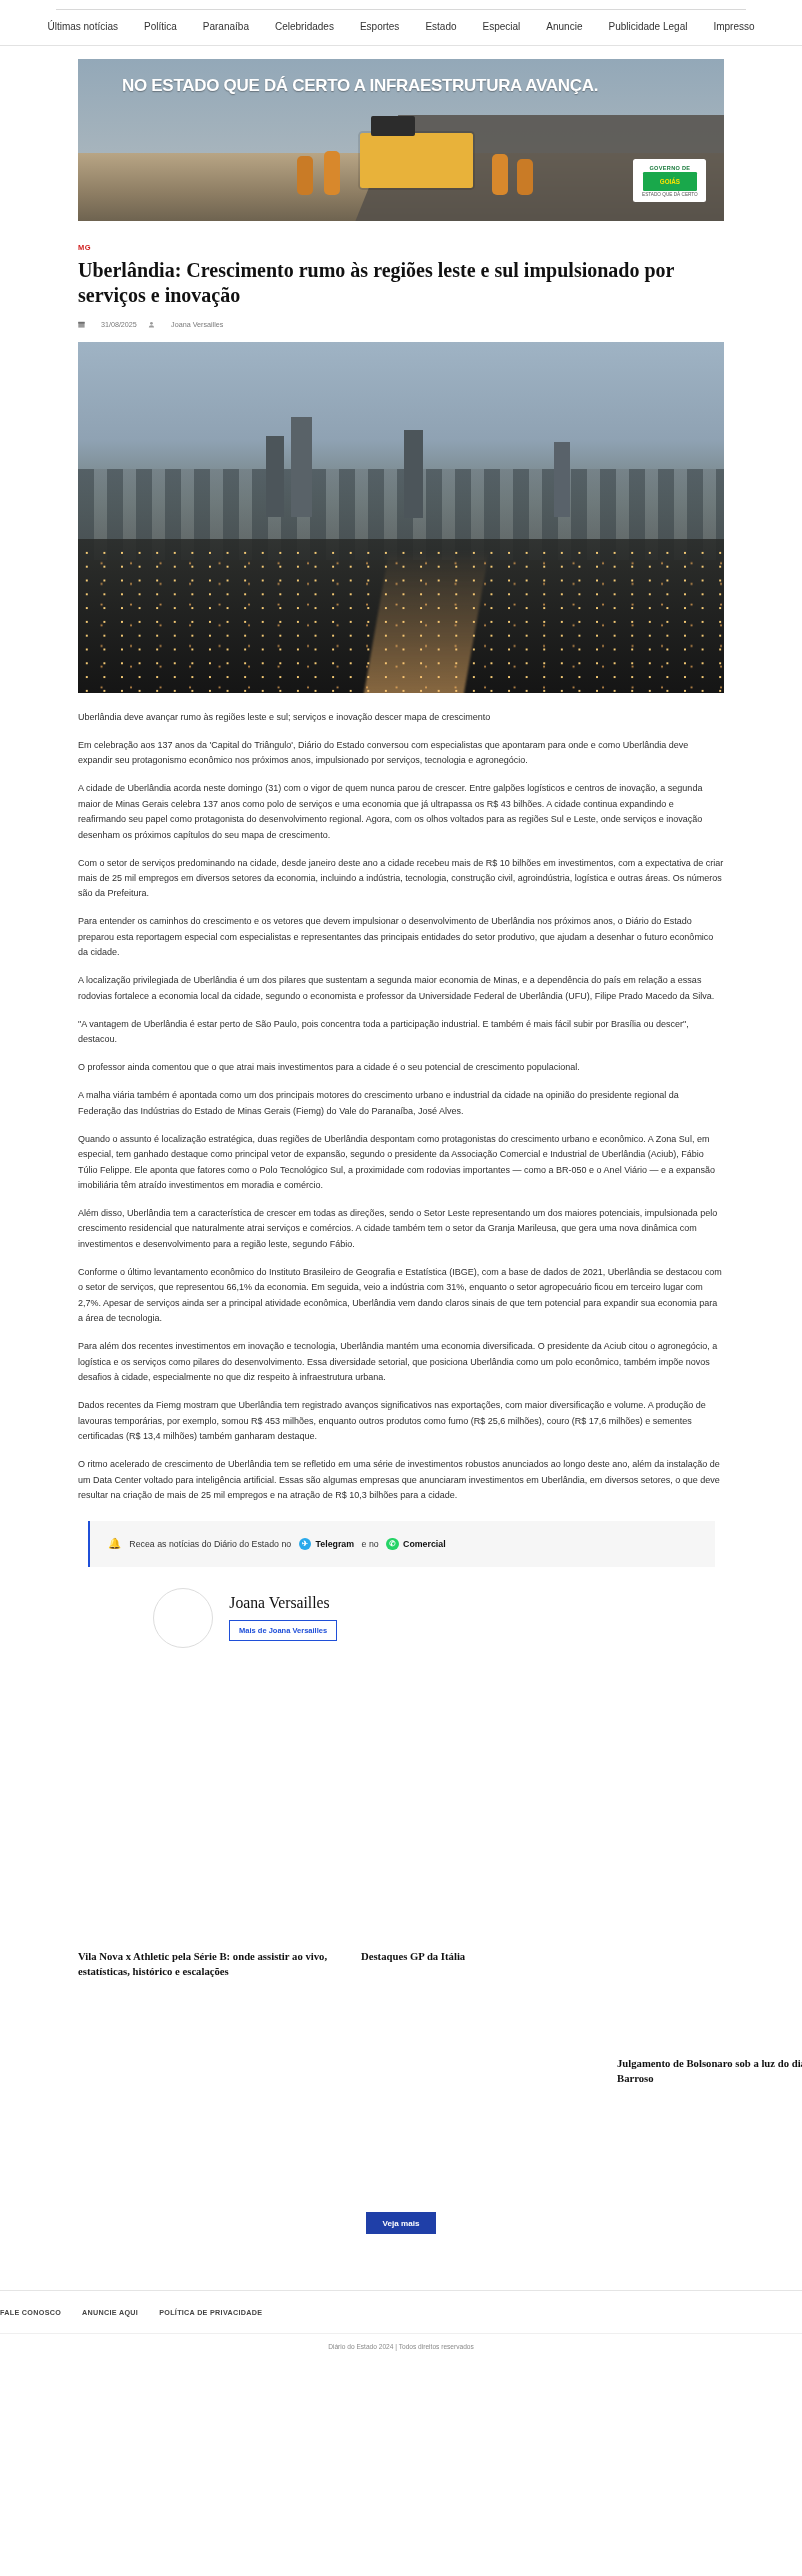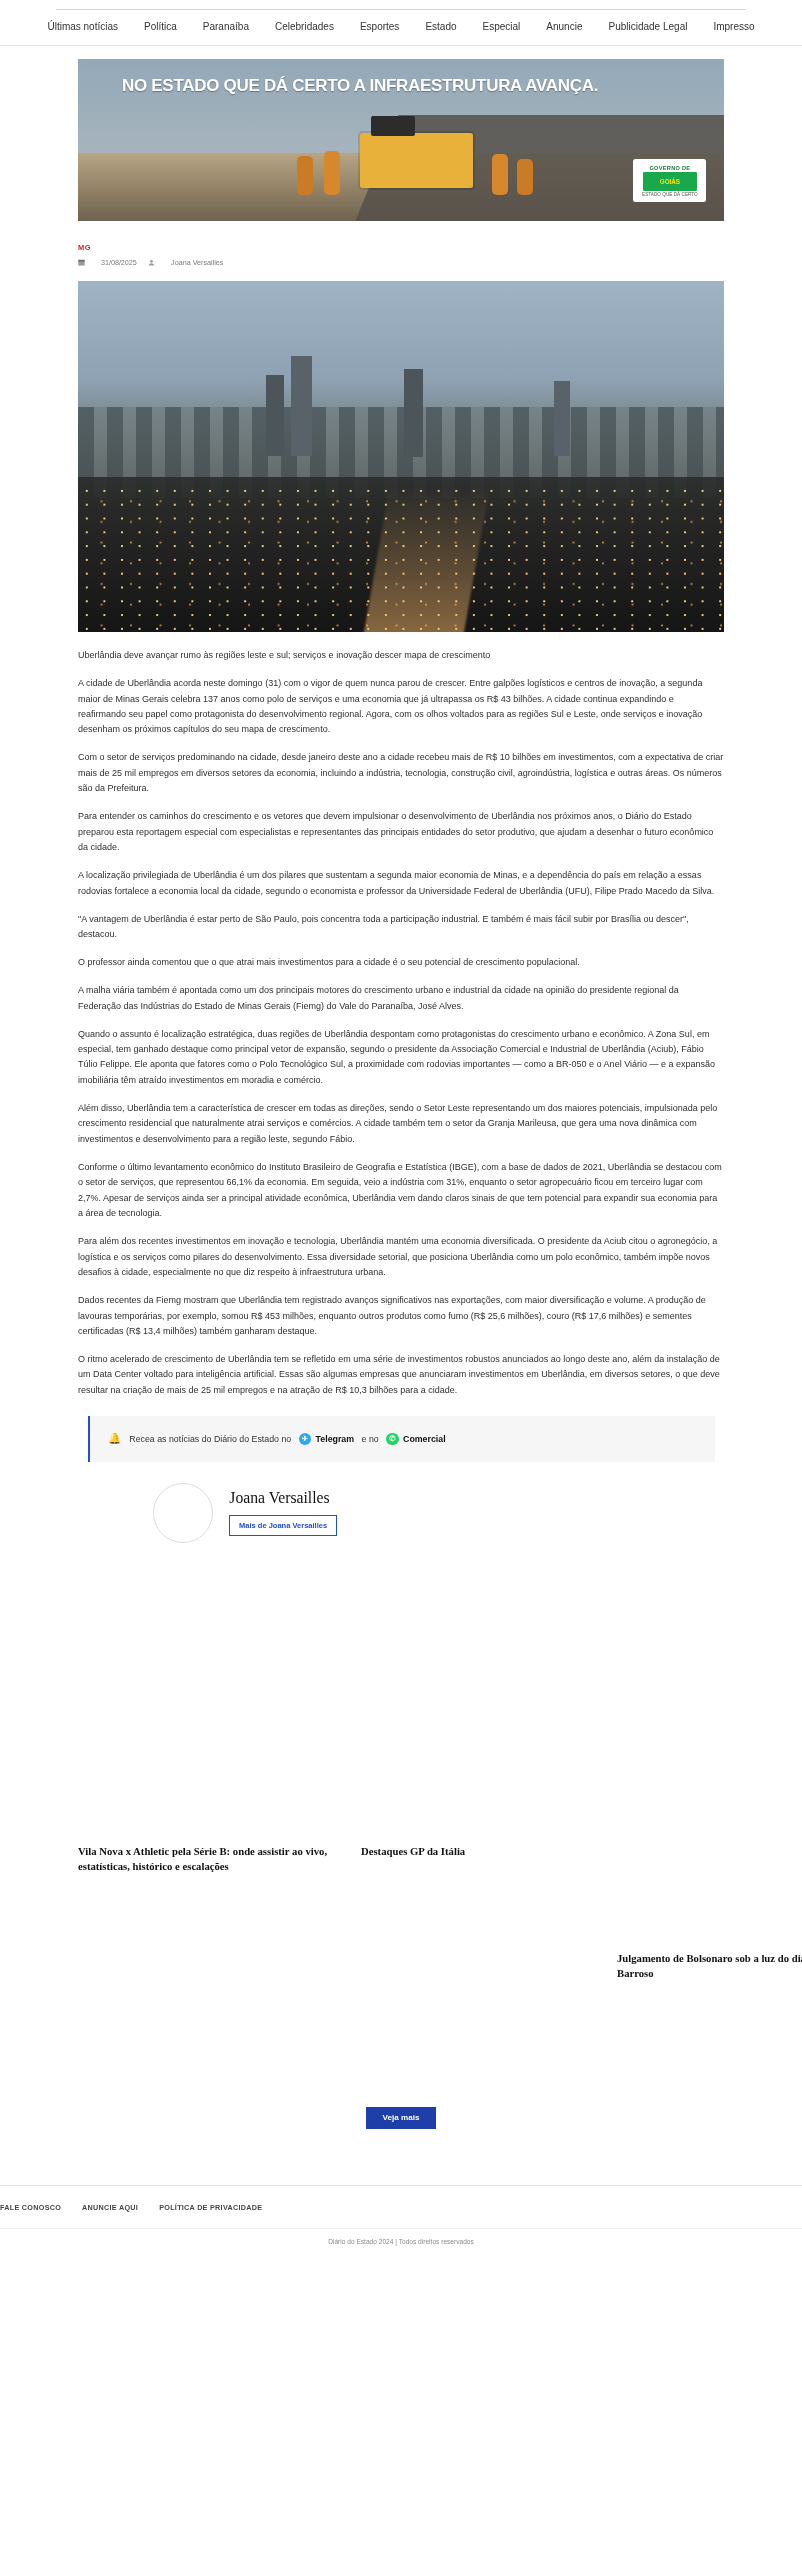--- a/index.html
+++ b/index.html
@@ -363,20 +363,21 @@
         </div>
         <div class="bl-sub">ESTADO QUE DÁ CERTO</div>
       </div>
     </div>
   </div>
 
   <article class="article">
 
     <div class="kicker">MG</div>
 
+    <h1 class="headline">Uberlândia: Crescimento rumo às regiões leste e sul impulsionado por serviços e inovação</h1>
 
     <div class="meta">
       <span class="mi">
         <span>
           <svg width="6.9" height="6.9" viewBox="0 0 12 12">
               <rect x="0.5" y="1.5" width="11" height="10" fill="#9a9a9a"></rect>
               <rect x="0.5" y="1.5" width="11" height="3" fill="#6f6f6f"></rect>
             </svg>
         </span>
         <span>31/08/2025</span>
@@ -398,20 +399,21 @@
       <div class="tower t2"></div>
       <div class="tower t3"></div>
       <div class="tower t4"></div>
       <div class="city"></div>
       <div class="lights"></div>
       <div class="avenue"></div>
     </div>
 
     <div class="body-text">
       <p class="lede">Uberlândia deve avançar rumo às regiões leste e sul; serviços e inovação descer mapa de crescimento</p>
+      <p>Em celebração aos 137 anos da 'Capital do Triângulo', Diário do Estado conversou com especialistas que apontaram para onde e como Uberlândia deve expandir seu protagonismo econômico nos próximos anos, impulsionado por serviços, tecnologia e agronegócio.</p>
       <p>A cidade de Uberlândia acorda neste domingo (31) com o vigor de quem nunca parou de crescer. Entre galpões logísticos e centros de inovação, a segunda maior de Minas Gerais celebra 137 anos como polo de serviços e uma economia que já ultrapassa os R$ 43 bilhões. A cidade continua expandindo e reafirmando seu papel como protagonista do desenvolvimento regional. Agora, com os olhos voltados para as regiões Sul e Leste, onde serviços e inovação desenham os próximos capítulos do seu mapa de crescimento.</p>
       <p>Com o setor de serviços predominando na cidade, desde janeiro deste ano a cidade recebeu mais de R$ 10 bilhões em investimentos, com a expectativa de criar mais de 25 mil empregos em diversos setores da economia, incluindo a indústria, tecnologia, construção civil, agroindústria, logística e outras áreas. Os números são da Prefeitura.</p>
       <p>Para entender os caminhos do crescimento e os vetores que devem impulsionar o desenvolvimento de Uberlândia nos próximos anos, o Diário do Estado preparou esta reportagem especial com especialistas e representantes das principais entidades do setor produtivo, que ajudam a desenhar o futuro econômico da cidade.</p>
       <p>A localização privilegiada de Uberlândia é um dos pilares que sustentam a segunda maior economia de Minas, e a dependência do país em relação a essas rodovias fortalece a economia local da cidade, segundo o economista e professor da Universidade Federal de Uberlândia (UFU), Filipe Prado Macedo da Silva.</p>
       <p>"A vantagem de Uberlândia é estar perto de São Paulo, pois concentra toda a participação industrial. E também é mais fácil subir por Brasília ou descer", destacou.</p>
       <p>O professor ainda comentou que o que atrai mais investimentos para a cidade é o seu potencial de crescimento populacional.</p>
       <p>A malha viária também é apontada como um dos principais motores do crescimento urbano e industrial da cidade na opinião do presidente regional da Federação das Indústrias do Estado de Minas Gerais (Fiemg) do Vale do Paranaíba, José Alves.</p>
       <p>Quando o assunto é localização estratégica, duas regiões de Uberlândia despontam como protagonistas do crescimento urbano e econômico. A Zona Sul, em especial, tem ganhado destaque como principal vetor de expansão, segundo o presidente da Associação Comercial e Industrial de Uberlândia (Aciub), Fábio Túlio Felippe. Ele aponta que fatores como o Polo Tecnológico Sul, a proximidade com rodovias importantes — como a BR-050 e o Anel Viário — e a expansão imobiliária têm atraído investimentos em moradia e comércio.</p>
       <p>Além disso, Uberlândia tem a característica de crescer em todas as direções, sendo o Setor Leste representando um dos maiores potenciais, impulsionada pelo crescimento residencial que naturalmente atrai serviços e comércios. A cidade também tem o setor da Granja Marileusa, que gera uma nova dinâmica com investimentos e desenvolvimento para a região leste, segundo Fábio.</p>
       <p>Conforme o último levantamento econômico do Instituto Brasileiro de Geografia e Estatística (IBGE), com a base de dados de 2021, Uberlândia se destacou com o setor de serviços, que representou 66,1% da economia. Em seguida, veio a indústria com 31%, enquanto o setor agropecuário ficou em terceiro lugar com 2,7%. Apesar de serviços ainda ser a principal atividade econômica, Uberlândia vem dando claros sinais de que tem potencial para expandir sua economia para a área de tecnologia.</p>

